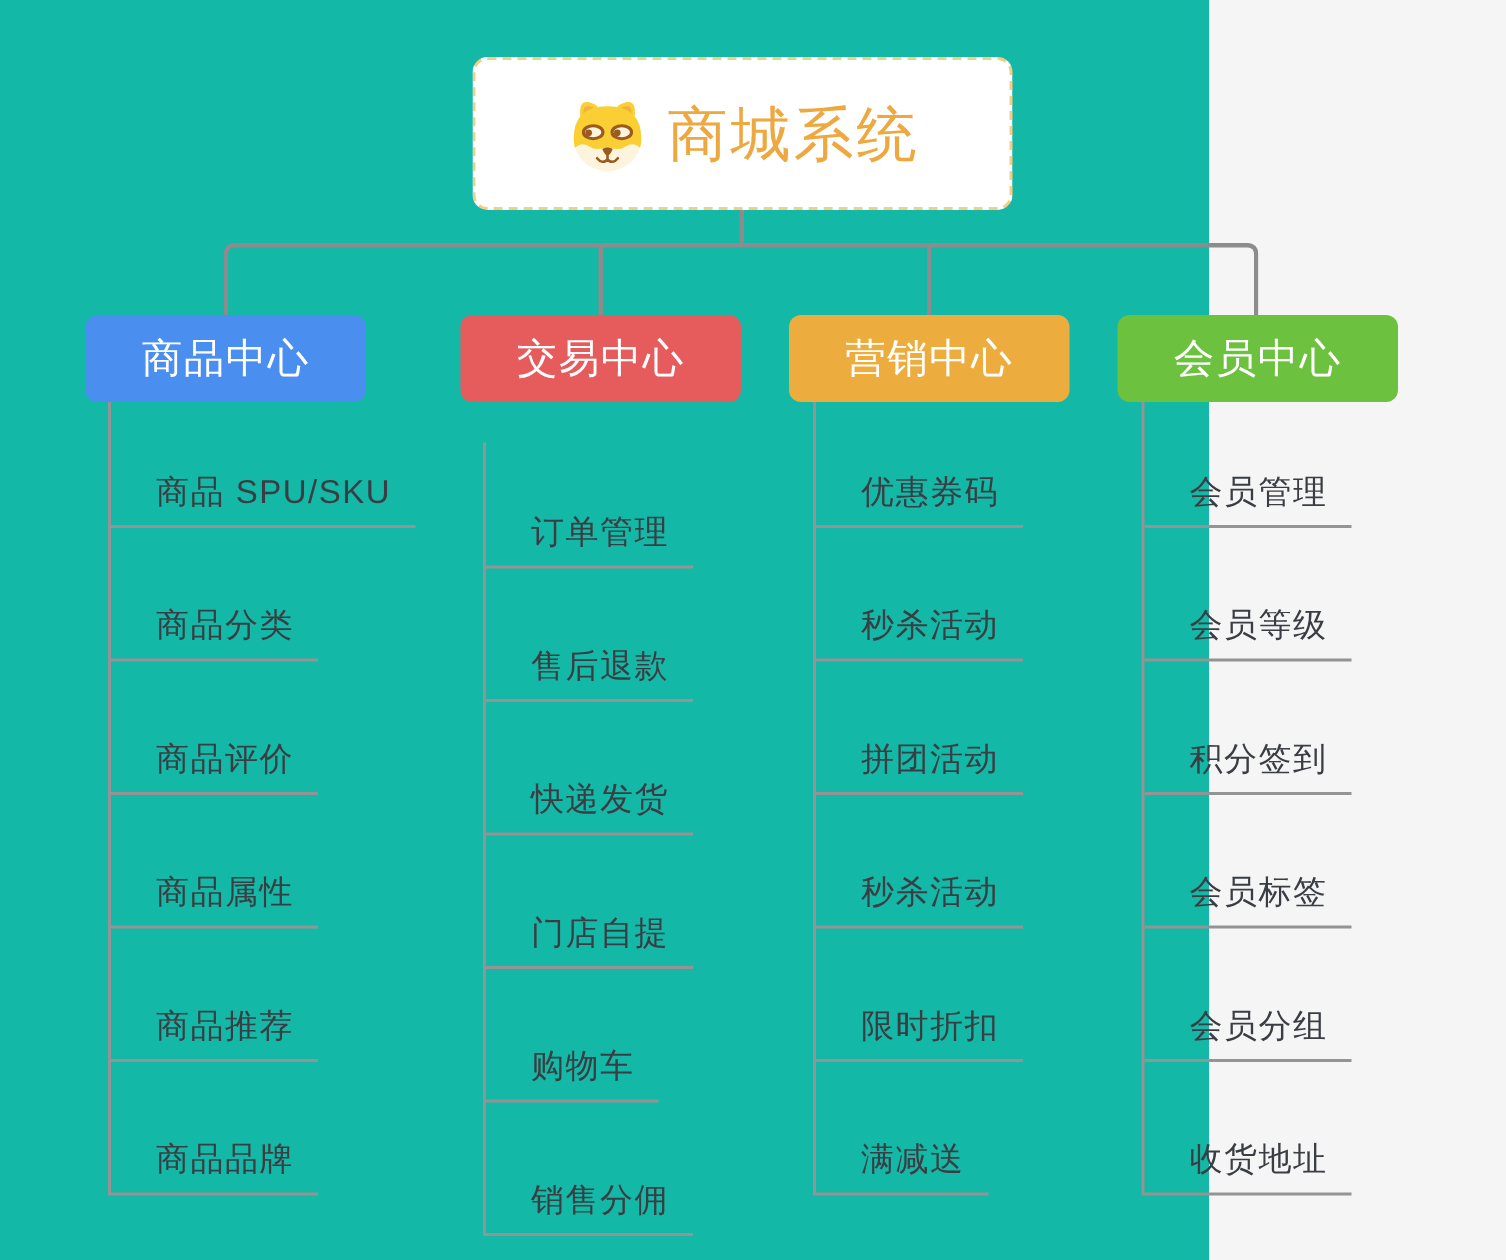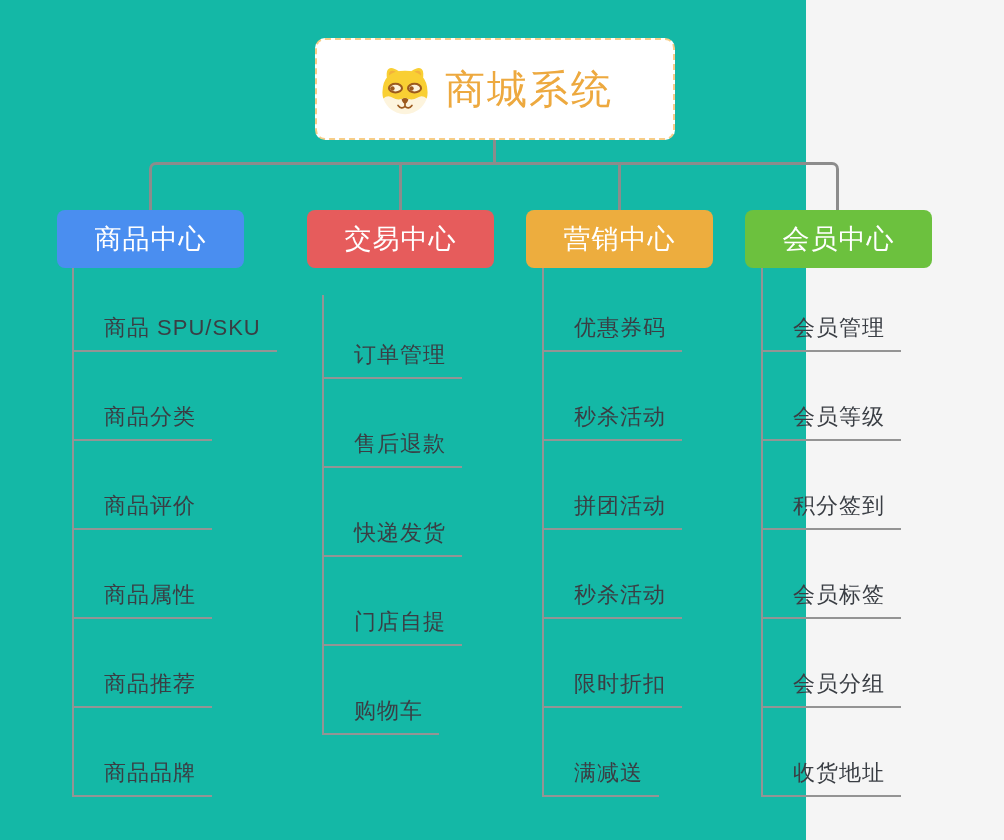--- a/index.html
+++ b/index.html
@@ -176,20 +176,23 @@
       </div>
     <div class="leaf-item">
         <span class="leaf-label">快递发货</span>
       </div>
     <div class="leaf-item">
         <span class="leaf-label">门店自提</span>
       </div>
     <div class="leaf-item">
         <span class="leaf-label">购物车</span>
       </div>
+    <div class="leaf-item">
+        <span class="leaf-label">销售分佣</span>
+      </div>
   </div>
 
   <div class="leaf-col col-2">
     <div class="leaf-item">
         <span class="leaf-label">优惠券码</span>
       </div>
     <div class="leaf-item">
         <span class="leaf-label">秒杀活动</span>
       </div>
     <div class="leaf-item">

